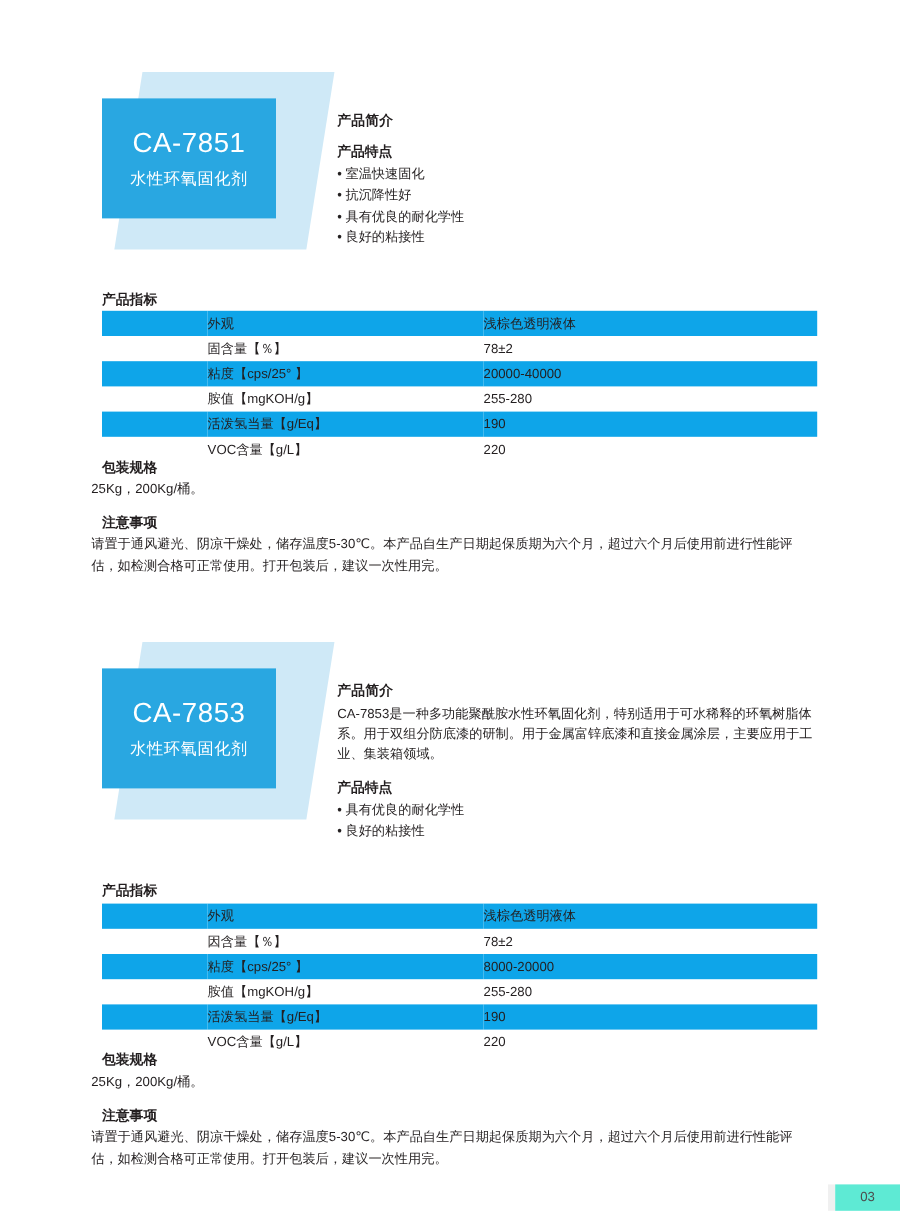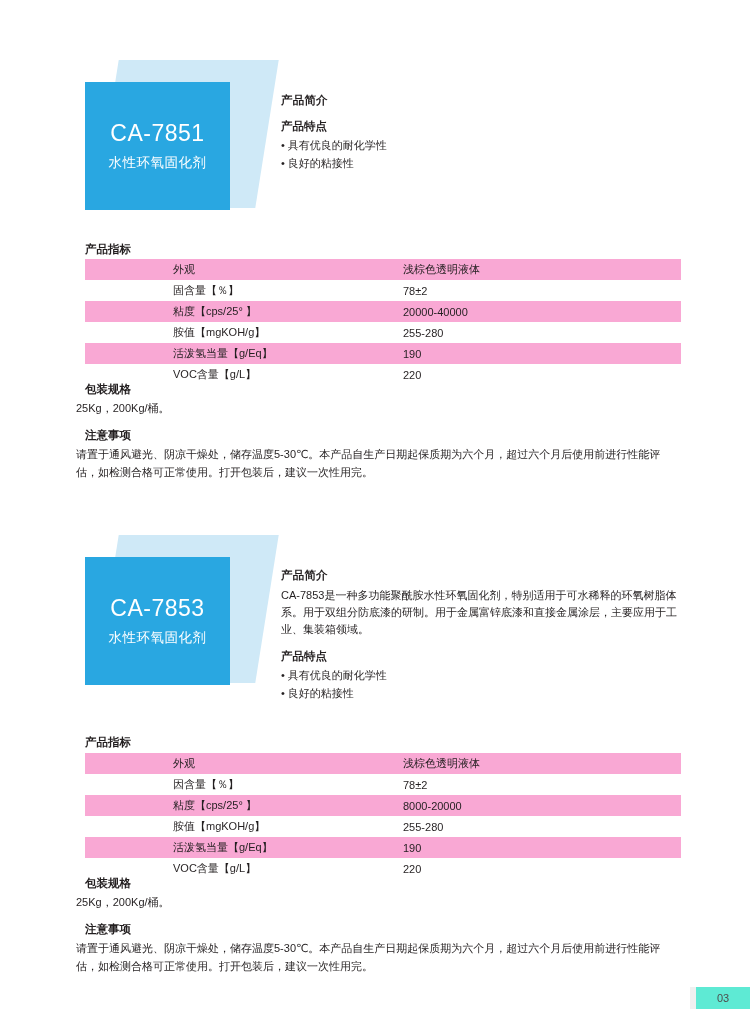--- a/index.html
+++ b/index.html
@@ -45,21 +45,21 @@
     width: 160px;
     height: 148px;
     background: #cfe9f7;
     transform: skewX(-9deg);
   }
   .badge-box {
     position: absolute;
     left: 0px;
     top: 22px;
     width: 145px;
-    height: 128px;
+    height: 100px;
     background: #29a7e1;
     color: #ffffff;
     display: flex;
     flex-direction: column;
     align-items: center;
     justify-content: center;
   }
   .badge-code {
     font-size: 23px;
     letter-spacing: 0.5px;
@@ -118,21 +118,21 @@
     left: 85px;
     width: 596px;
     border-collapse: collapse;
     font-size: 11px;
   }
   .table td {
     padding: 3px 0 3px 0;
     height: 13px;
     vertical-align: middle;
   }
-  .table tr.alt td { background: #f9a8d4; }
+  .table tr.alt td { background: #0ea5e9; }
   .table tr td.c1 { width: 88px; }
   .table tr td.c2 { width: 230px; }
   .table tr td.c3 { width: 278px; }
 
   
   .blk-title {
     position: absolute;
     left: 85px;
     font-weight: bold;
     font-size: 11.5px;
@@ -180,20 +180,22 @@
       <div class="badge-box">
         <div class="badge-code">CA-7851</div>
         <div class="badge-name">水性环氧固化剂</div>
       </div>
     </div>
 
     <div class="intro">
       <div class="sec-title">产品简介</div>
       <div class="feat-title">产品特点</div>
       <ul class="feat-list">
+        <li>室温快速固化</li>
+        <li>抗沉降性好</li>
         <li>具有优良的耐化学性</li>
         <li>良好的粘接性</li>
       </ul>
     </div>
 
     <div class="ind-title" style="top:182px;">产品指标</div>
 
     <table class="table" style="top:199px;">
       <tbody>
         <tr class="alt">

